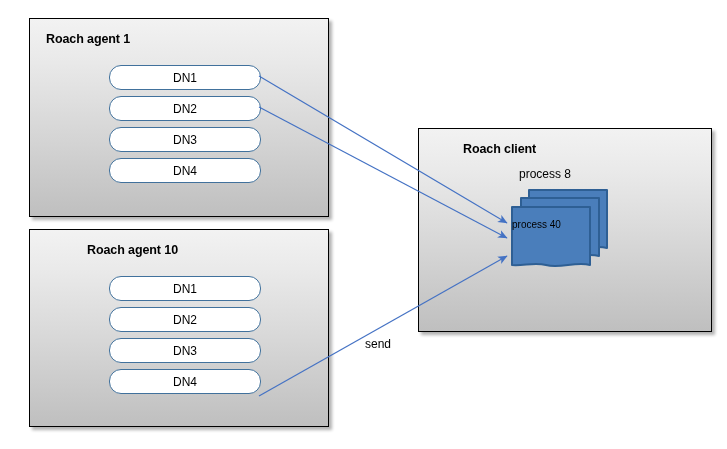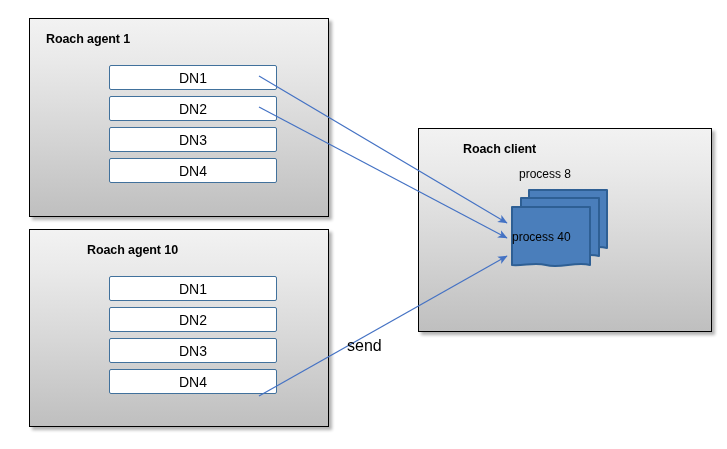--- a/index.html
+++ b/index.html
@@ -46,30 +46,30 @@
 
   
   .dn-list {
     position: absolute;
     left: 79px;
     top: 46px;
     width: 150px;
   }
   .dn-box {
     box-sizing: border-box;
-    width: 168px;
+    width: 152px;
     height: 25px;
     margin-bottom: 6px;
     background: #ffffff;
     border: 1px solid #41719c;
-    border-radius: 2px;
+    border-radius: 12px;
     display: flex;
     align-items: center;
     justify-content: center;
-    font-size: 14px;
+    font-size: 12px;
     color: #000000;
   }
   .dn-box:last-child { margin-bottom: 0; }
 
   
   #process-stack {
     position: absolute;
     left: 88px;
     top: 57px;
     width: 110px;
@@ -80,40 +80,40 @@
     position: absolute;
     left: 100px;
     top: 38px;
     font-size: 12px;
     color: #000000;
     white-space: nowrap;
   }
   #process-front-label {
     position: absolute;
     left: 93px;
-    top: 101px;
-    font-size: 12px;
+    top: 90px;
+    font-size: 10px;
     color: #000000;
     white-space: nowrap;
   }
 
   
   #arrows {
     position: absolute;
     left: 0;
     top: 0;
     width: 727px;
     height: 449px;
     pointer-events: none;
   }
   #send-label {
     position: absolute;
-    left: 347px;
+    left: 365px;
     top: 337px;
-    font-size: 16px;
+    font-size: 12px;
     color: #000000;
     white-space: nowrap;
   }
 </style>
 </head>
 <body>
 
 <div id="canvas">
 
   <div class="panel" id="agent1">

